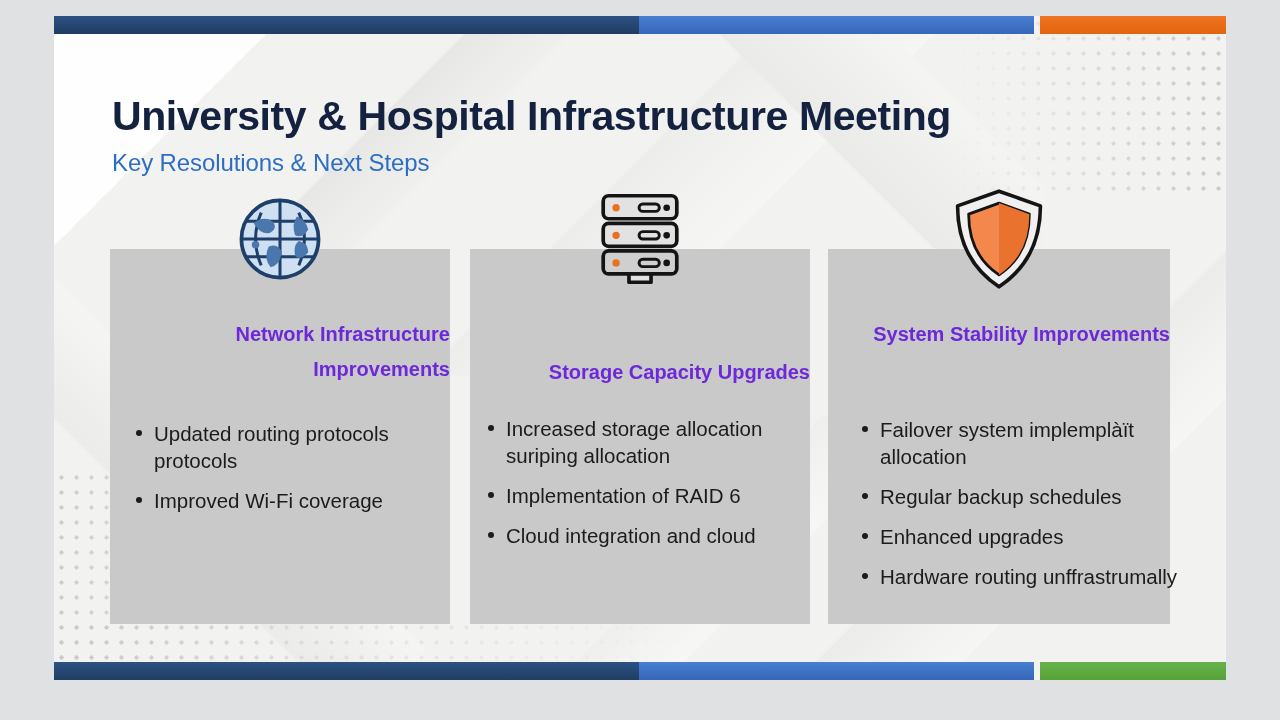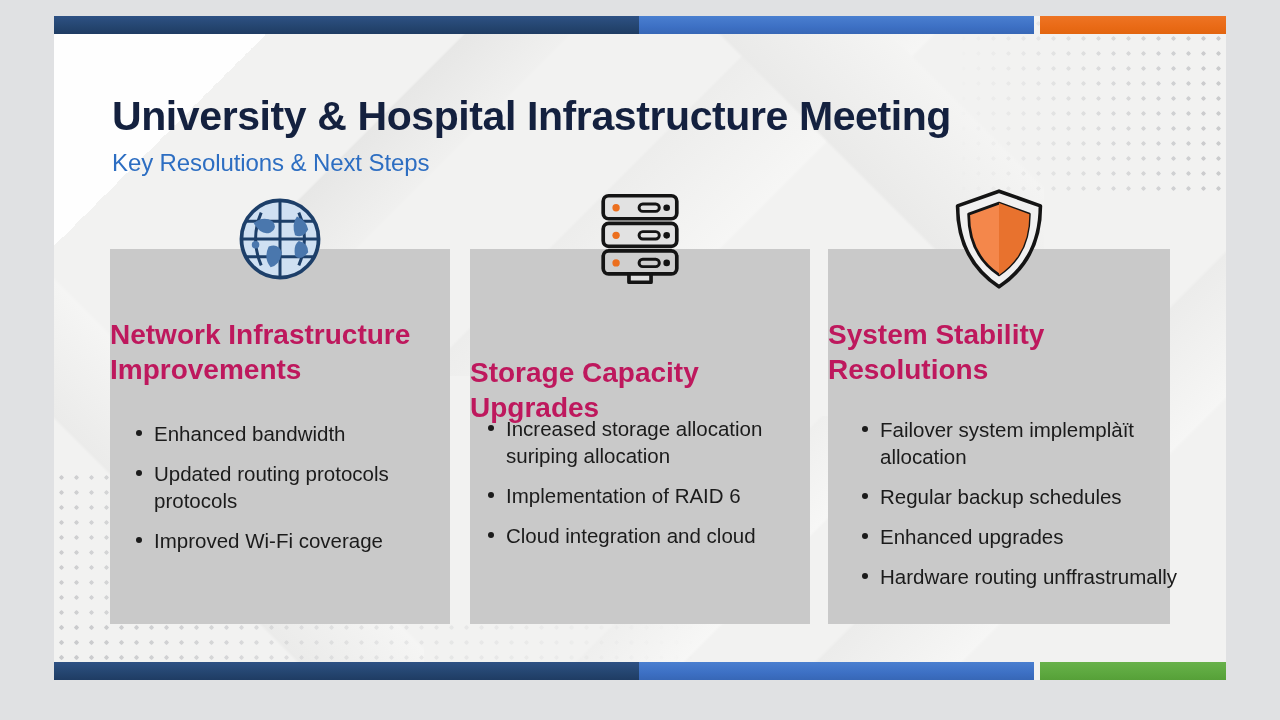--- a/index.html
+++ b/index.html
@@ -77,22 +77,22 @@
   .col{position:absolute;top:233px;height:375px;background:#c9c9c9;}
   .col-1{left:56px;width:340px;}
   .col-2{left:416px;width:340px;}
   .col-3{left:774px;width:342px;}
 
   .icon-wrap{position:absolute;top:-60px;width:100%;height:100px;
              display:flex;align-items:center;justify-content:center;}
 
   .col-head{
     position:absolute;left:0;width:100%;
-    text-align:left;font-weight:bold;color:#be185d;
-    font-size:28px;line-height:35px;
+    text-align:right;font-weight:bold;color:#6d28d9;
+    font-size:20px;line-height:35px;
   }
   .ch-1{top:68px;}
   .ch-2{top:74px;margin-top:32px;}
   .ch-3{top:68px;}
 
   .bullets{position:absolute;left:0;width:100%;margin:0;padding:0;list-style:none;
            color:#1b1b1b;font-size:20.5px;line-height:27px;}
   .bl-1{top:171px;padding-left:22px;padding-right:14px;}
   .bl-2{top:166px;padding-left:14px;padding-right:10px;}
   .bl-3{top:167px;padding-left:30px;padding-right:6px;}
@@ -137,21 +137,20 @@
         <path d="M9 50 h82 M14 31 h72 M14 69 h72" fill="none" stroke="#1d3f69" stroke-width="3.2"></path>
         <path d="M22 33 q10 -8 20 -2 q6 7 -2 12 q-10 4 -18 -10z" fill="#4a77ad"></path>
         <path d="M68 26 q10 4 12 14 q-6 10 -14 6 q-4 -12 2 -20z" fill="#4a77ad"></path>
         <path d="M38 58 q10 -4 14 6 q-2 14 -12 16 q-8 -10 -2 -22z" fill="#4a77ad"></path>
         <path d="M70 52 q10 2 10 12 q-8 10 -14 4 q-2 -12 4 -16z" fill="#4a77ad"></path>
         <circle cx="24" cy="56" r="4" fill="#4a77ad"></circle>
       </svg>
     </div>
     <div class="col-head ch-1">Network Infrastructure Improvements</div>
     <ul class="bullets bl-1">
-      <li>Enhanced bandwidth</li>
       <li>Updated routing protocols protocols</li>
       <li>Improved Wi-Fi coverage</li>
     </ul>
   </div>
 
   <div class="col col-2">
     <div class="icon-wrap">
       <svg width="92" height="96" viewBox="0 0 100 104" aria-hidden="true">
         <g stroke="#141414" stroke-width="4" stroke-linejoin="round">
           <rect x="10" y="5" width="80" height="25" rx="6" fill="#e2e2e2"></rect>
@@ -179,21 +178,21 @@
   </div>
 
   <div class="col col-3">
     <div class="icon-wrap">
       <svg width="92" height="104" viewBox="0 0 100 112" aria-hidden="true">
         <path d="M50 4 L95 20 Q95 78 50 108 Q5 78 5 20 Z" fill="#f0f0f0" stroke="#141414" stroke-width="4" stroke-linejoin="round"></path>
         <path d="M50 17 L83 29 Q83 73 50 95 Q17 73 17 29 Z" fill="#f4874b" stroke="#141414" stroke-width="3" stroke-linejoin="round"></path>
         <path d="M50 17 L83 29 Q83 73 50 95 Z" fill="#e8722e"></path>
       </svg>
     </div>
-    <div class="col-head ch-3">System Stability Resolutions</div>
+    <div class="col-head ch-3">System Stability Improvements</div>
     <ul class="bullets bl-3">
       <li>Failover system implemplàït allocation</li>
       <li>Regular backup schedules</li>
       <li>Enhanced upgrades</li>
       <li>Hardware routing unffrastrumally</li>
     </ul>
   </div>
 
   <div class="barrow bar-bottom">
     <div class="seg seg-navy"></div>

